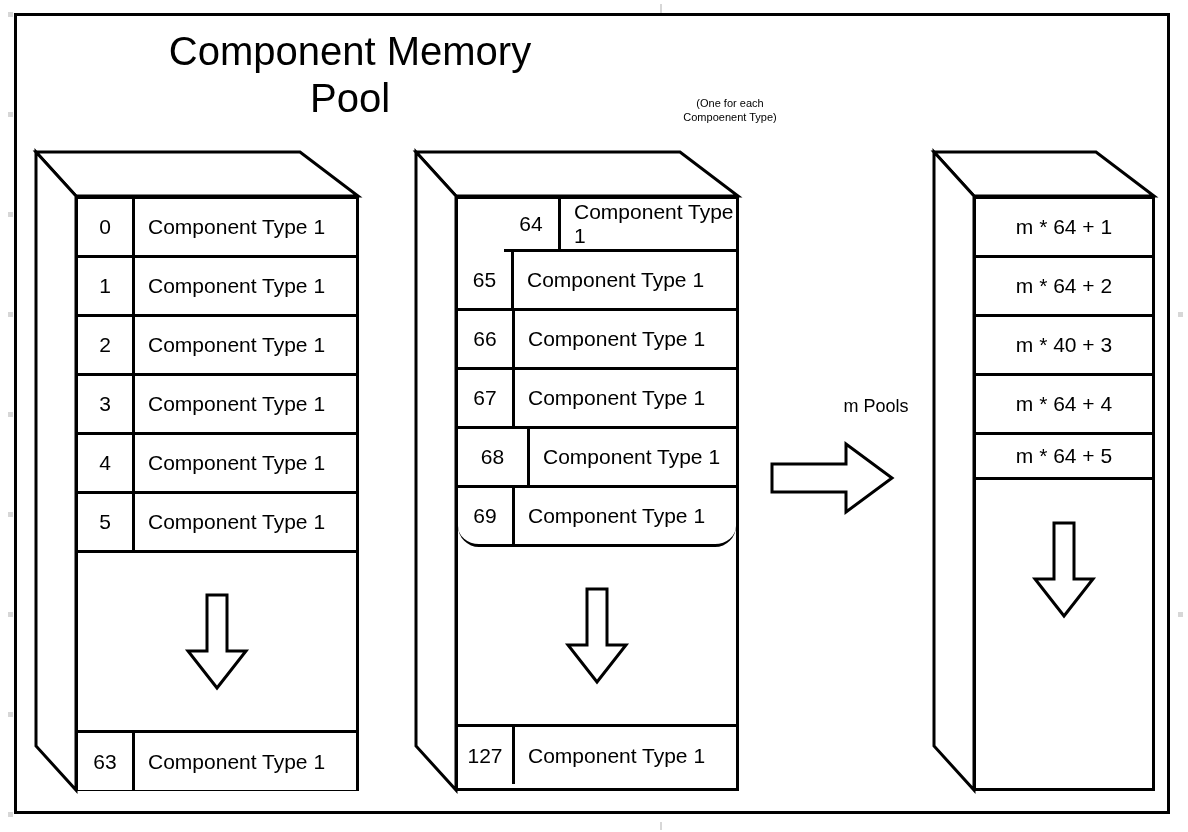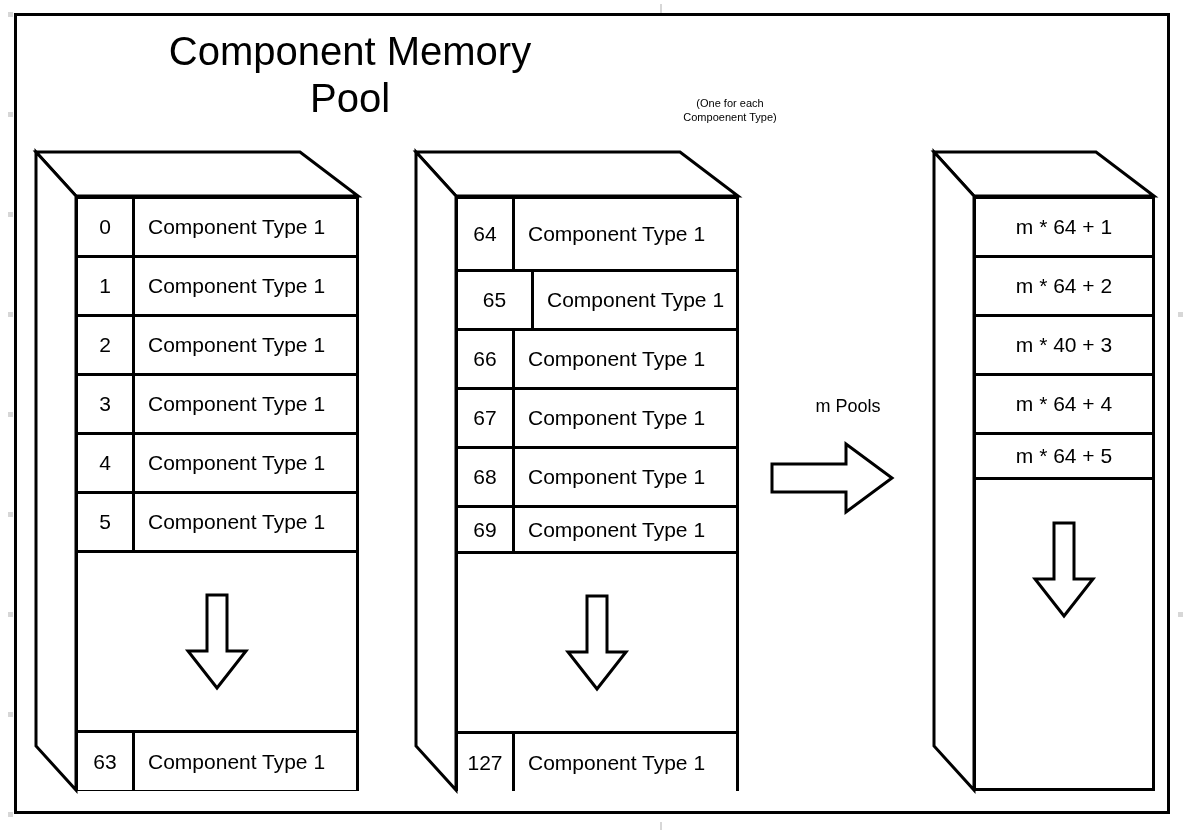--- a/index.html
+++ b/index.html
@@ -113,21 +113,21 @@
     align-items: center;
     justify-content: center;
     background: #ffffff;
   }
   .gap-row svg {
     display: block;
   }
   
   #m-pools-label {
     position: absolute;
-    left: 778px;
+    left: 806px;
     top: 396px;
     width: 140px;
     text-align: center;
     font-size: 18px;
     color: #000000;
   }
   #m-pools-arrow {
     position: absolute;
     left: 768px;
     top: 438px;
@@ -209,41 +209,41 @@
     </div>
   </div>
 
   <div class="pool" style="left:380px; top:0px;">
     <svg class="pool-3d" width="400" height="820" viewBox="0 0 400 820">
       <polygon points="36,152 300,152 358,196 76,196" fill="#ffffff" stroke="#000000" stroke-width="3"></polygon>
       <polygon points="36,152 76,196 76,790 36,746" fill="#ffffff" stroke="#000000" stroke-width="3"></polygon>
     </svg>
 
     <div class="pool-table" style="left:75px; top:196px; width:284px; height:595px;">
-      <div class="prow" style="height:73px;">
+      <div class="prow" style="height:53px;margin-left:46px;">
         <div class="pidx" style="width:57px;">64</div>
         <div class="plabel">Component Type 1</div>
       </div>
       <div class="prow" style="height:59px;">
-        <div class="pidx" style="width:76px;">65</div>
+        <div class="pidx" style="width:56px;">65</div>
         <div class="plabel">Component Type 1</div>
       </div>
       <div class="prow" style="height:59px;text-align:right;">
         <div class="pidx" style="width:57px;">66</div>
         <div class="plabel">Component Type 1</div>
       </div>
       <div class="prow" style="height:59px;">
         <div class="pidx" style="width:57px;">67</div>
         <div class="plabel">Component Type 1</div>
       </div>
       <div class="prow" style="height:59px;">
-        <div class="pidx" style="width:57px;">68</div>
-        <div class="plabel">Component Type 1</div>
-      </div>
-      <div class="prow" style="height:46px;">
+        <div class="pidx" style="width:72px;">68</div>
+        <div class="plabel">Component Type 1</div>
+      </div>
+      <div class="prow" style="height:59px;border-radius:21px;">
         <div class="pidx" style="width:57px;">69</div>
         <div class="plabel">Component Type 1</div>
       </div>
       <div class="prow gap-row" style="height:180px;">
         <svg width="66" height="102" viewBox="0 0 66 102">
           <polygon points="23,4 43,4 43,60 62,60 33,97 4,60 23,60" fill="#ffffff" stroke="#000000" stroke-width="3" stroke-linejoin="miter"></polygon>
         </svg>
       </div>
       <div class="prow" style="height:57px;">
         <div class="pidx" style="width:57px;">127</div>

